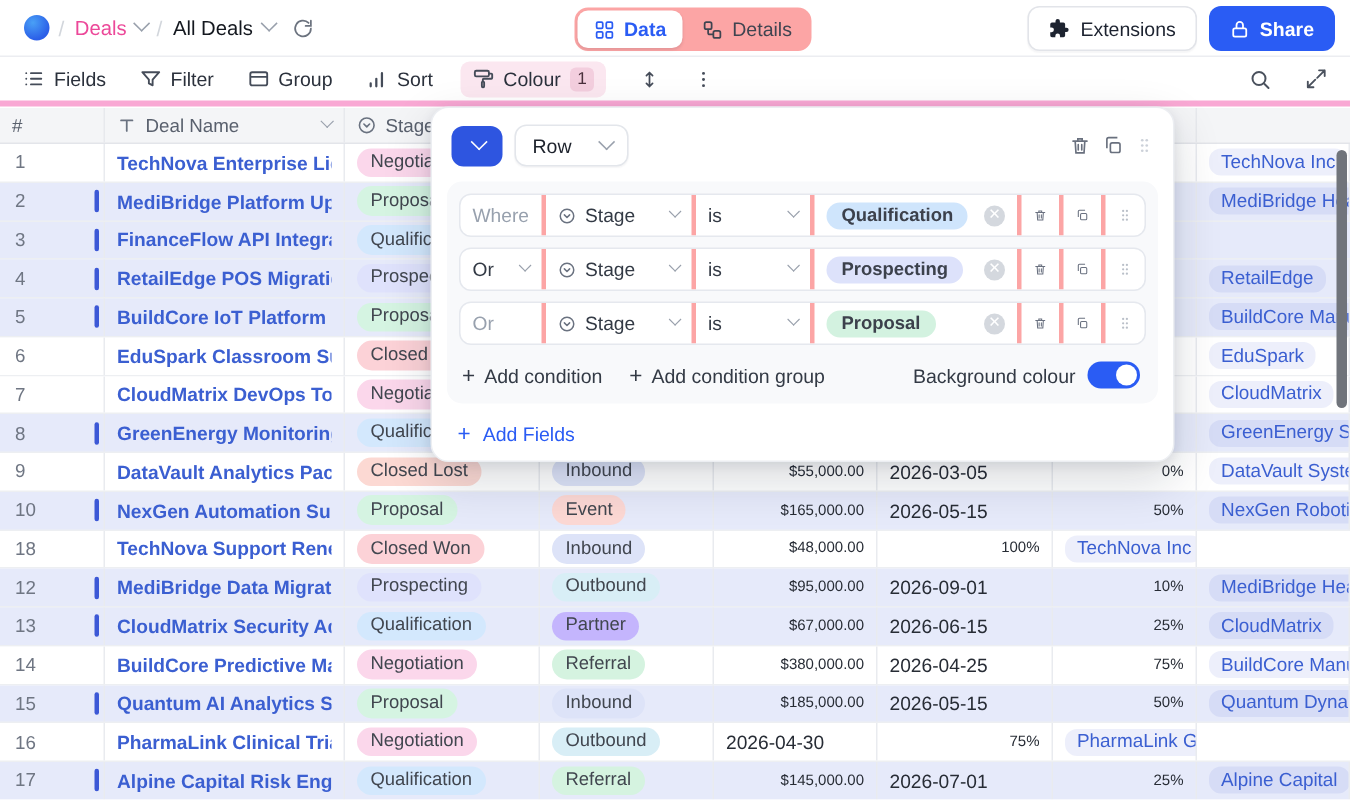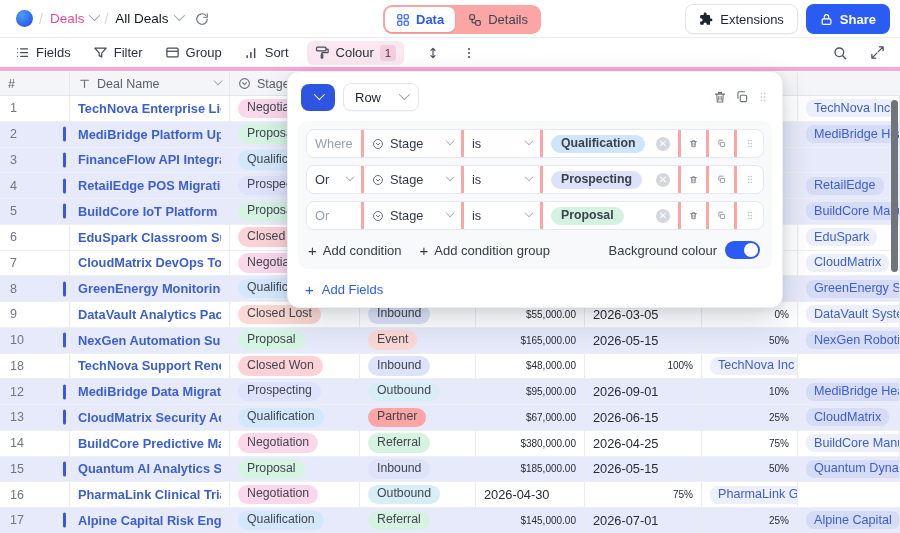--- a/index.html
+++ b/index.html
@@ -452,21 +452,21 @@
 
     <div class="row gridcols hl">
       <div class="cell c-num">13</div>
       <div class="cell c-name">
             <a href="#">CloudMatrix Security Add...</a>
           </div>
       <div class="cell c-stage">
             <span class="chip" style="background: rgb(211, 232, 253);">Qualification</span>
           </div>
       <div class="cell c-channel">
-            <span class="chip" style="background: #fca5a5;">Partner</span>
+            <span class="chip" style="background: #c4b5fd;">Partner</span>
           </div>
       <div class="cell c-right c-amount">$67,000.00</div>
       <div class="cell c-date">2026-06-15</div>
       <div class="cell c-right c-prob">25%</div>
       <div class="cell c-company">
             <span class="co-chip">CloudMatrix</span>
           </div>
     </div>
 
     <div class="row gridcols">

